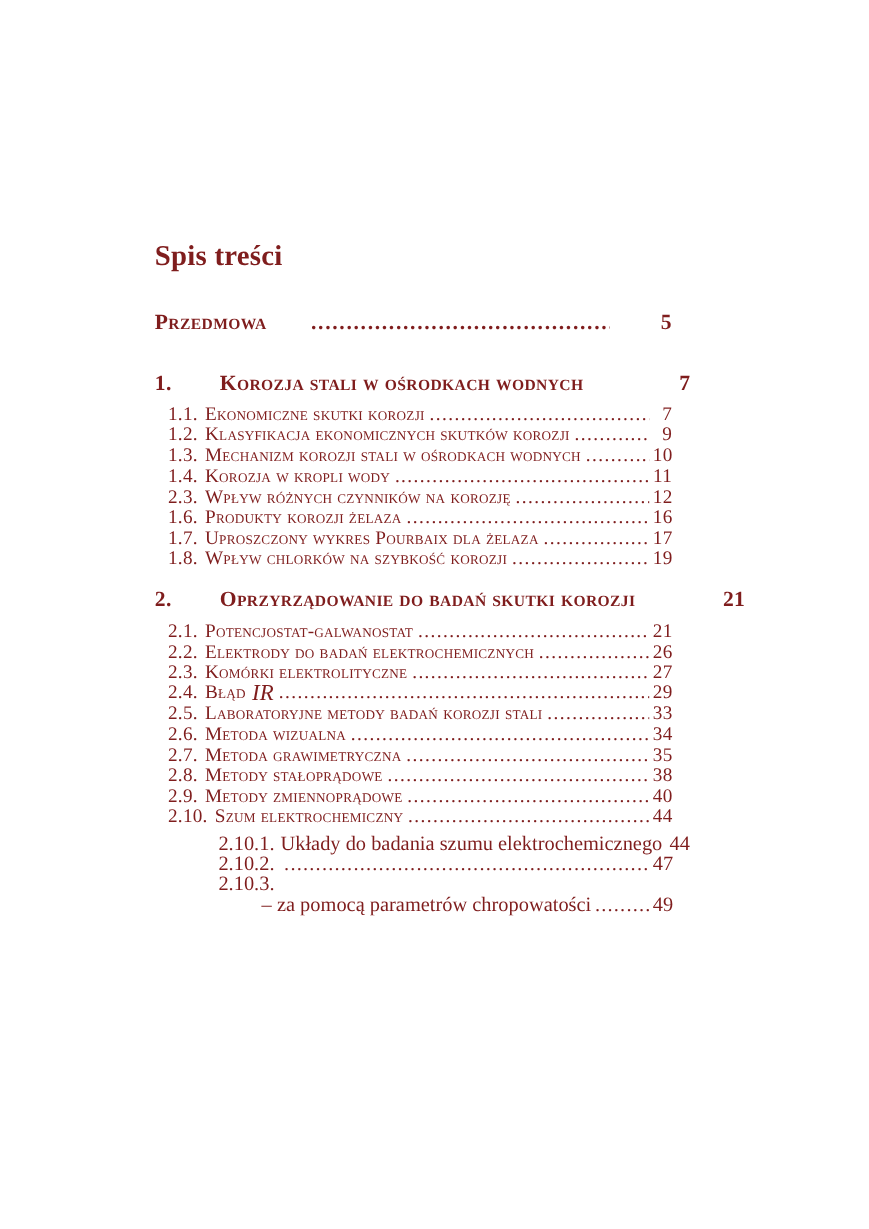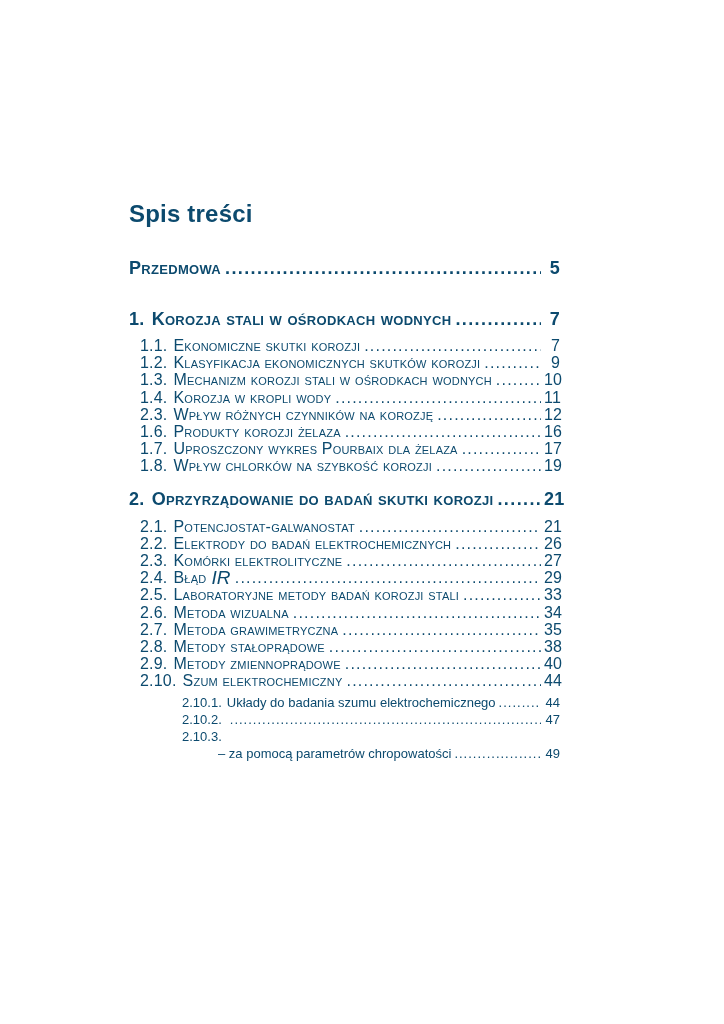--- a/index.html
+++ b/index.html
@@ -5,22 +5,22 @@
   html, body {
     margin: 0;
     padding: 0;
     background: #ffffff;
   }
   .doc-page {
     position: relative;
     width: 724px;
     height: 1024px;
     background: #ffffff;
-    color: #0c4a6e;
-    font-family: Liberation Sans, sans-serif;
+    color: #7f1d1d;
+    font-family: Liberation Serif, serif;
     overflow: hidden;
   }
   .content {
     position: absolute;
     left: 129px;
     top: 201px;
     width: 431px;
   }
   .doc-title {
     font-size: 24px;
@@ -30,20 +30,21 @@
     letter-spacing: 0.2px;
   }
   .hrow {
     display: flex;
     align-items: flex-start;
     font-weight: bold;
     font-variant: small-caps;
     font-size: 18px;
     line-height: 20px;
     letter-spacing: 0.3px;
+    gap: 33px;
   }
   .hrow .num { margin-right: 7px; }
   .sec1 { margin-top: 31px; }
   .sec2 { margin-top: 14px; }
   .items { margin-top: 8px; }
   .items2 { margin-top: 9px; }
   .item {
     display: flex;
     align-items: flex-start;
     font-variant: small-caps;
@@ -76,21 +77,21 @@
     white-space: nowrap;
     min-width: 16px;
     text-align: right;
   }
   .subitems {
     margin-top: 4px;
   }
   .sub {
     display: flex;
     align-items: baseline;
-    font-size: 13px;
+    font-size: 17px;
     line-height: 17.2px;
     margin-left: 53px;
   }
   .sub .num { margin-right: 5px; white-space: nowrap; }
   .sub .dots { letter-spacing: 1px; padding-left: 3px; }
   .sub2 { margin-left: 89px; }
 </style>
 </head>
 <body>
 

